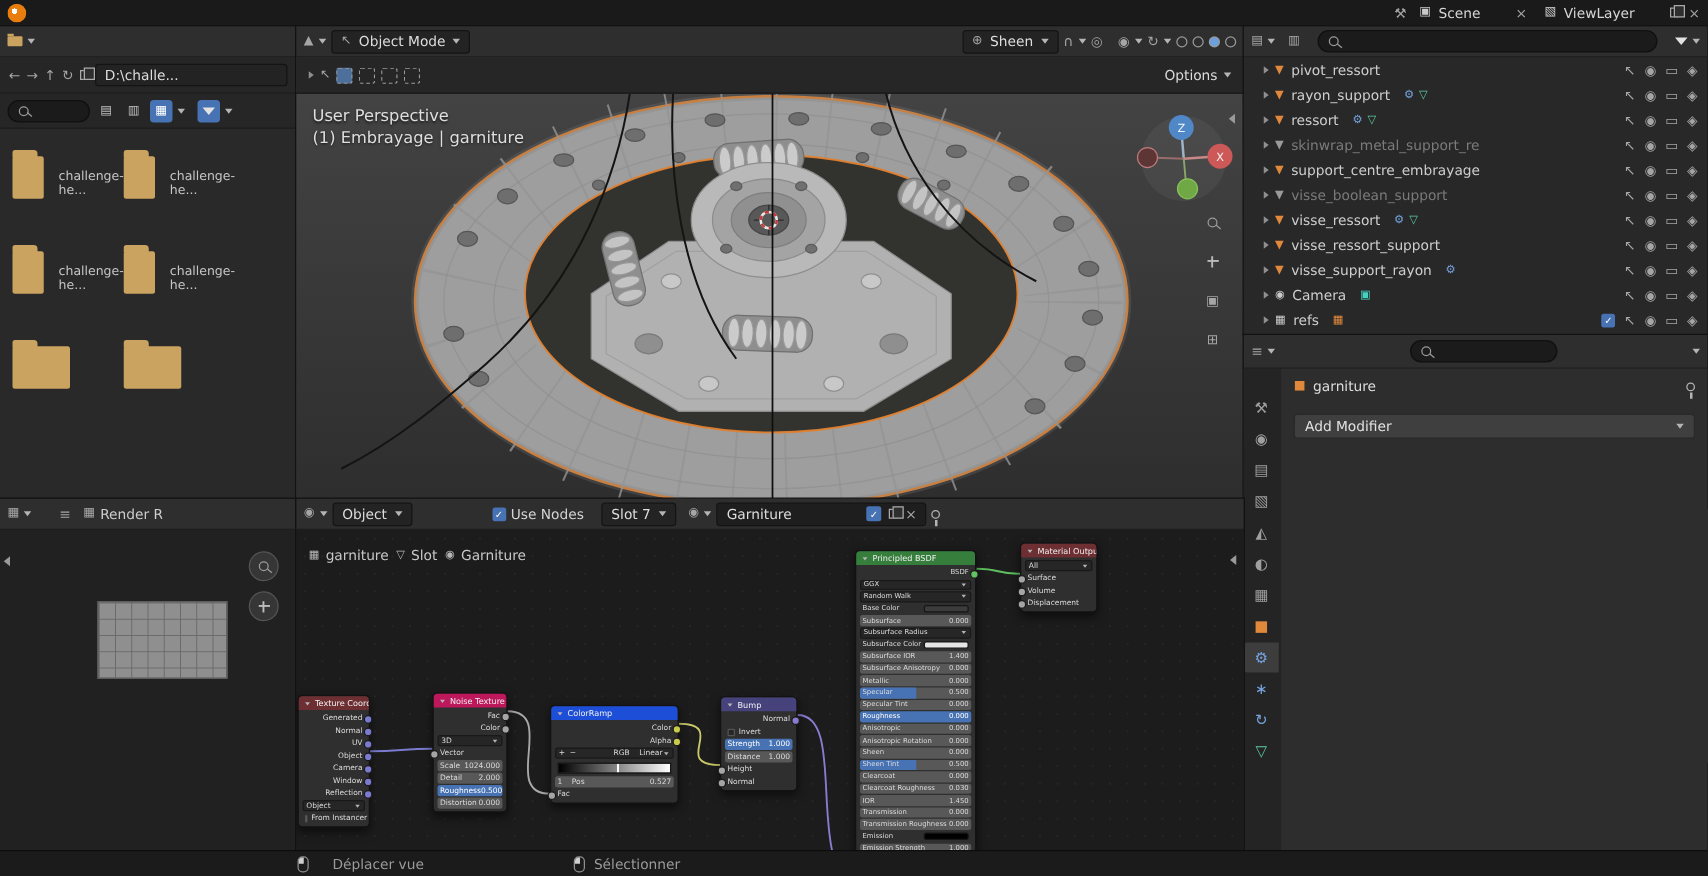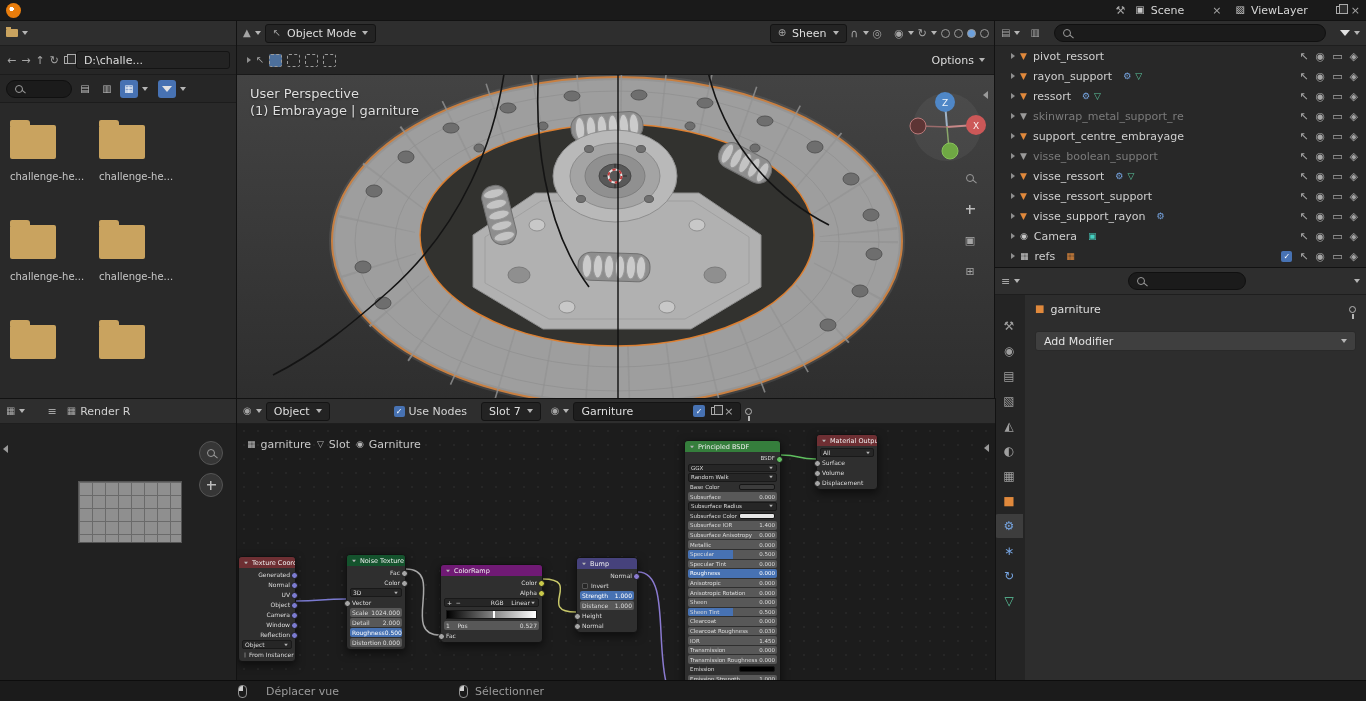--- a/index.html
+++ b/index.html
@@ -37,21 +37,21 @@
 #topbar{left:0;top:0;width:1366px;height:21px;background:#1a1a1a;border-bottom:1px solid #0e0e0e;display:flex;align-items:center;padding:0 6px;gap:2px}
 #topbar .menu{line-height:21px}
 .tab{line-height:21px;padding:0 9px;font-size:11px;color:#bdbdbd;white-space:nowrap}
 .tab.active{background:#3d5370;color:#fff}
 
 #fb-tools{display:flex;align-items:center;gap:5px;height:29px;background:#262626;border-bottom:1px solid #1c1c1c;padding:0 7px;font-size:12px;color:#b9b9b9}
 #fb-filter{display:flex;align-items:center;gap:4px;height:28px;background:#262626;border-bottom:1px solid #1c1c1c;padding:0 6px}
 .tgl{width:18px;height:18px;display:inline-flex;align-items:center;justify-content:center;border-radius:3px;font-size:10px;color:#bdbdbd}
 .tgl.active{background:#4772b3;color:#fff}
 .fgrid{display:grid;grid-template-columns:89px 89px;row-gap:42px;padding:22px 0 0 10px}
-.fcell{display:flex;flex-direction:column;align-items:flex-start;gap:12px}
+.fcell{display:flex;flex-direction:row;align-items:center;gap:12px}
 .folder{width:46px;height:34px;background:#c9a35f;border-radius:2px;position:relative}
 .folder::before{content:"";position:absolute;top:-5px;left:0;width:20px;height:6px;background:#c9a35f;border-radius:2px 3px 0 0}
 .flabel{font-size:10px;color:#c6c6c6;height:12px}
 
 .ol-row{height:20px;display:flex;align-items:center;padding:0 8px 0 16px;font-size:11px;gap:5px}
 .ol-icon{font-size:9px;line-height:1}
 .ol-name{margin-left:1px;white-space:nowrap;overflow:hidden;text-overflow:ellipsis;max-width:158px;color:#cfcfcf}
 .ol-row.dim .ol-name{color:#7b7b7b}
 .badges{display:flex;gap:4px;margin-left:6px;font-size:9px}
 .ol-ctrl{display:flex;gap:7px;font-size:10px;color:#8f8f8f;align-items:center}
@@ -81,21 +81,21 @@
 .k-slider .nlab{flex:1}
 .k-slider .fill{position:absolute;left:0;top:0;bottom:0;background:#4772b3;border-radius:2px 0 0 2px;z-index:0}
 .nrow.sel{background:#4772b3;color:#fff}
 .k-dropdown,.k-controls{background:#262626;border:1px solid #191919}
 .k-dropdown .nlab,.k-controls .nlab{flex:1}
 .k-color .nlab{flex:1}
 .swatch{width:42%;height:6px;border-radius:2px;border:1px solid #161616;display:inline-block}
 .cbox{width:6px;height:6px;background:#262626;border:1px solid #555;border-radius:1px;margin-right:3px;display:inline-block}
 .k-gradient{height:12px}
 .grad{flex:1;height:9px;border:1px solid #161616;background:linear-gradient(90deg,transparent 52%,#fff 52%,#fff 54%,transparent 54%),linear-gradient(90deg,#000,#fff)}
-.th-input{background:#6e2f33}.th-tex{background:#14532d}.th-conv{background:#701a75}
+.th-input{background:#6e2f33}.th-tex{background:#be185d}.th-conv{background:#1d4ed8}
 .th-vec{background:#46427c}.th-shader{background:#357e3c}.th-out{background:#6e2f33}
 .crumb{display:flex;align-items:center;gap:6px;font-size:11px;color:#c8c8c8}
 .crumb .glyph{font-size:9px;color:#b5b5b5}
 
 #vp-tools{position:absolute;left:0;top:25px;width:758px;height:29px;background:#262626;border-bottom:1px solid #191919;display:flex;align-items:center;gap:5px;padding:0 10px}
 .vp-overlay{position:absolute;left:13px;top:10px;font-size:13px;color:#dedede;text-shadow:0 1px 2px rgba(0,0,0,.6);line-height:17px}
 .vpside{width:22px;height:22px;border-radius:4px;display:flex;align-items:center;justify-content:center;color:#c3c3c3}
 .shadeball{width:9px;height:9px;border-radius:50%;border:1px solid #9a9a9a;display:inline-block}
 .shadeball.active{background:#6ca0dc}
 

